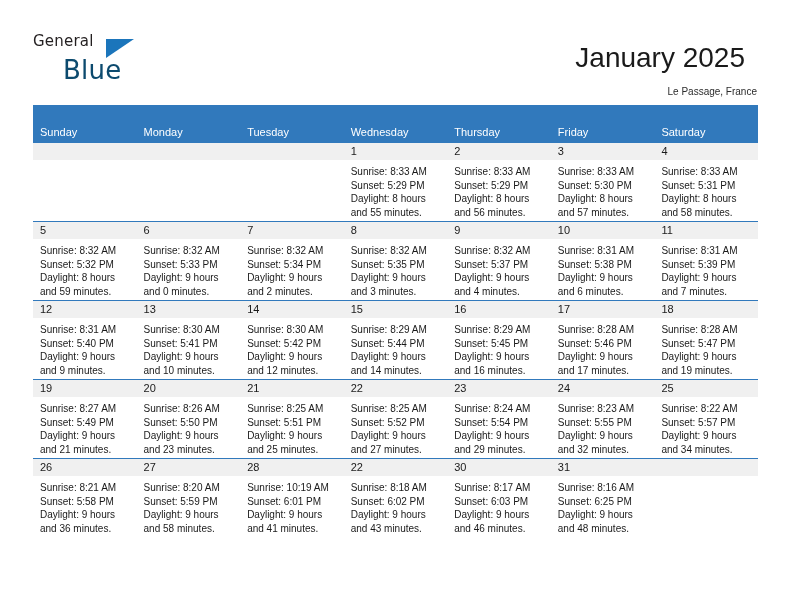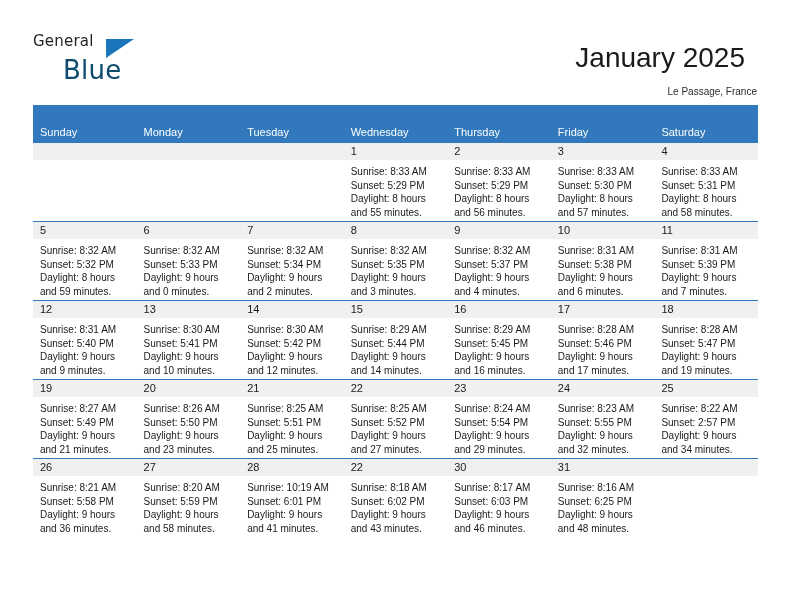--- a/index.html
+++ b/index.html
@@ -404,21 +404,21 @@
               <div>Sunrise: 8:23 AM</div>
               <div>Sunset: 5:55 PM</div>
               <div>Daylight: 9 hours</div>
               <div>and 32 minutes.</div>
             </div>
           </td>
           <td>
             <div class="daynum-band">25</div>
             <div class="cell-body">
               <div>Sunrise: 8:22 AM</div>
-              <div>Sunset: 2:57 PM</div>
+              <div>Sunset: 5:57 PM</div>
               <div>Daylight: 9 hours</div>
               <div>and 34 minutes.</div>
             </div>
           </td>
         </tr>
         <tr>
           <td>
             <div class="daynum-band">26</div>
             <div class="cell-body">
               <div>Sunrise: 8:21 AM</div>

